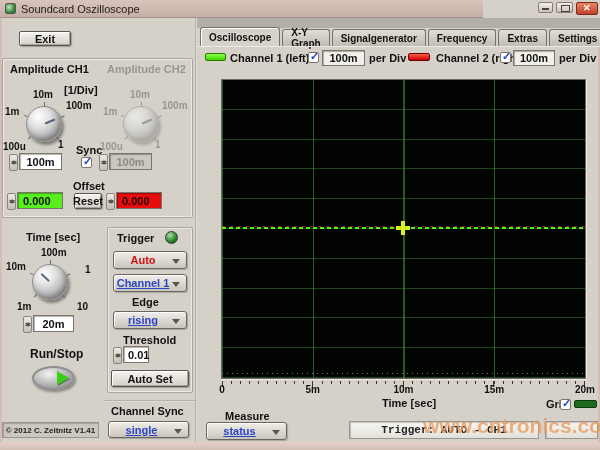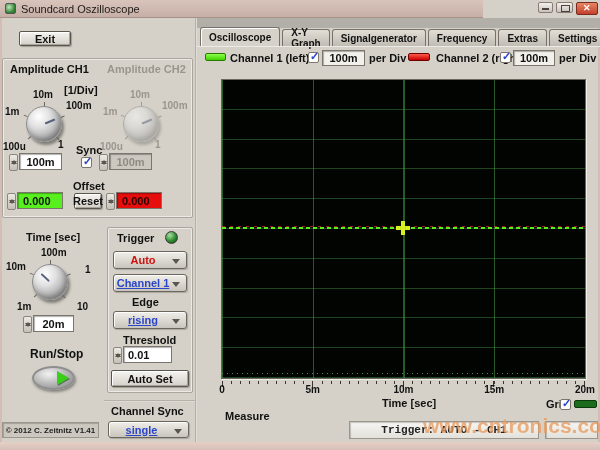--- a/index.html
+++ b/index.html
@@ -222,21 +222,21 @@
     </div>
   <div class="dd" style="left:113px;top:274px;width:74px;height:18px;">
       <span class="t-blue">Channel 1</span>
     </div>
   <div class="lbl" style="left:132px;top:296px;">Edge</div>
   <div class="dd" style="left:113px;top:311px;width:74px;height:18px;">
       <span class="t-blue">rising</span>
     </div>
   <div class="lbl" style="left:123px;top:334px;">Threshold</div>
   <div class="spin" style="left:113px;top:347px;"></div>
-  <div class="field" style="left:123px;top:346px;width:49px;height:17px;justify-content:flex-start;padding-left:4px;">0.01</div>
+  <div class="field" style="left:123px;top:346px;width:26px;height:17px;justify-content:flex-start;padding-left:4px;">0.01</div>
   <div class="btn" style="left:111px;top:370px;width:78px;height:17px;">Auto Set</div>
 
   <div class="lbl" style="left:30px;top:347px;font-size:12px;">Run/Stop</div>
   <div class="runbtn">
     <div class="play"></div>
   </div>
 
   <div class="etchh" style="left:104px;top:400px;width:91px;"></div>
   <div class="copyright">© 2012  C. Zeitnitz V1.41</div>
   <div class="lbl" style="left:111px;top:405px;">Channel Sync</div>
@@ -283,17 +283,20 @@
     <span style="left:50%;">10m</span>
     <span style="left:75%;">15m</span>
     <span style="left:100%;">20m</span>
   </div>
   <div class="lbl" style="left:382px;top:397px;">Time [sec]</div>
   <div class="lbl" style="left:546px;top:398px;">Grid</div>
   <div class="cb on" style="left:560px;top:399px;"></div>
   <div class="swatch grid"></div>
 
   <div class="lbl" style="left:225px;top:410px;">Measure</div>
+  <div class="dd" style="left:206px;top:422px;width:81px;height:18px;">
+      <span class="t-blue">status</span>
+    </div>
   <div class="statusfield" style="left:349px;top:421px;width:190px;height:18px;font-family:Liberation Mono, monospace;">Trigger: AUTO - CH1</div>
   <div class="statusfield" style="left:545px;top:421px;width:53px;height:18px;"></div>
 
   <div class="watermark">www.cntronics.com</div>
 </div>
 
 </body></html>

